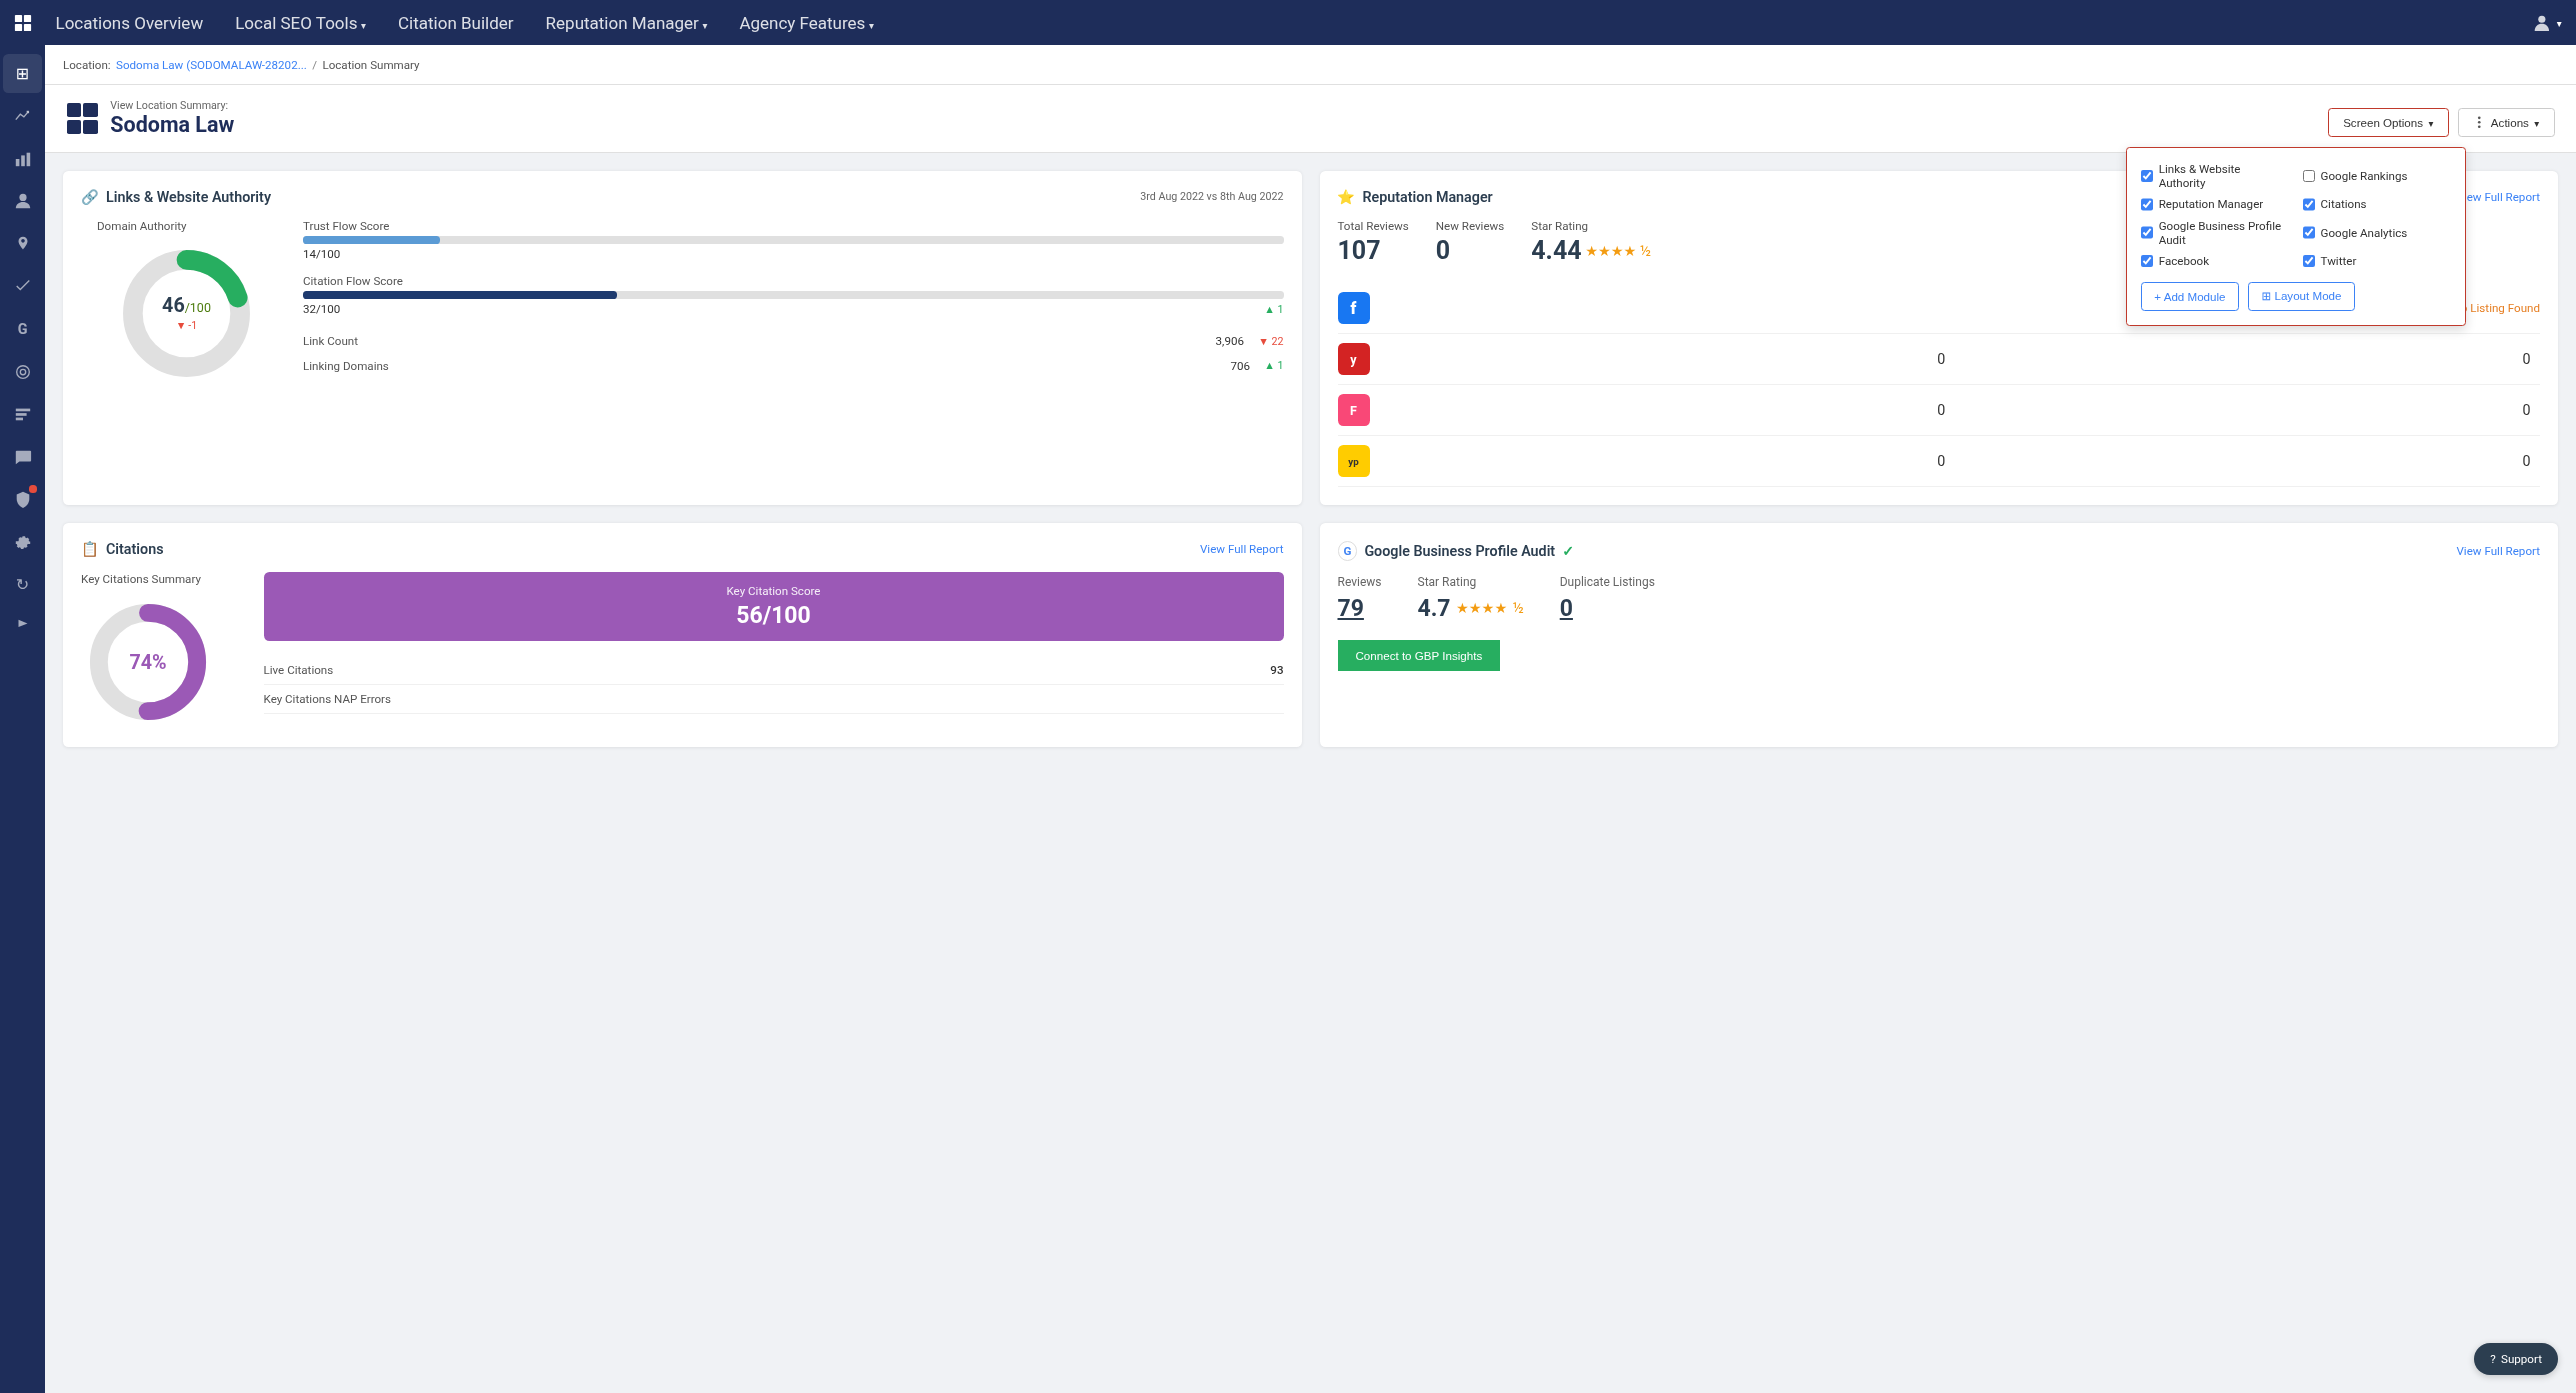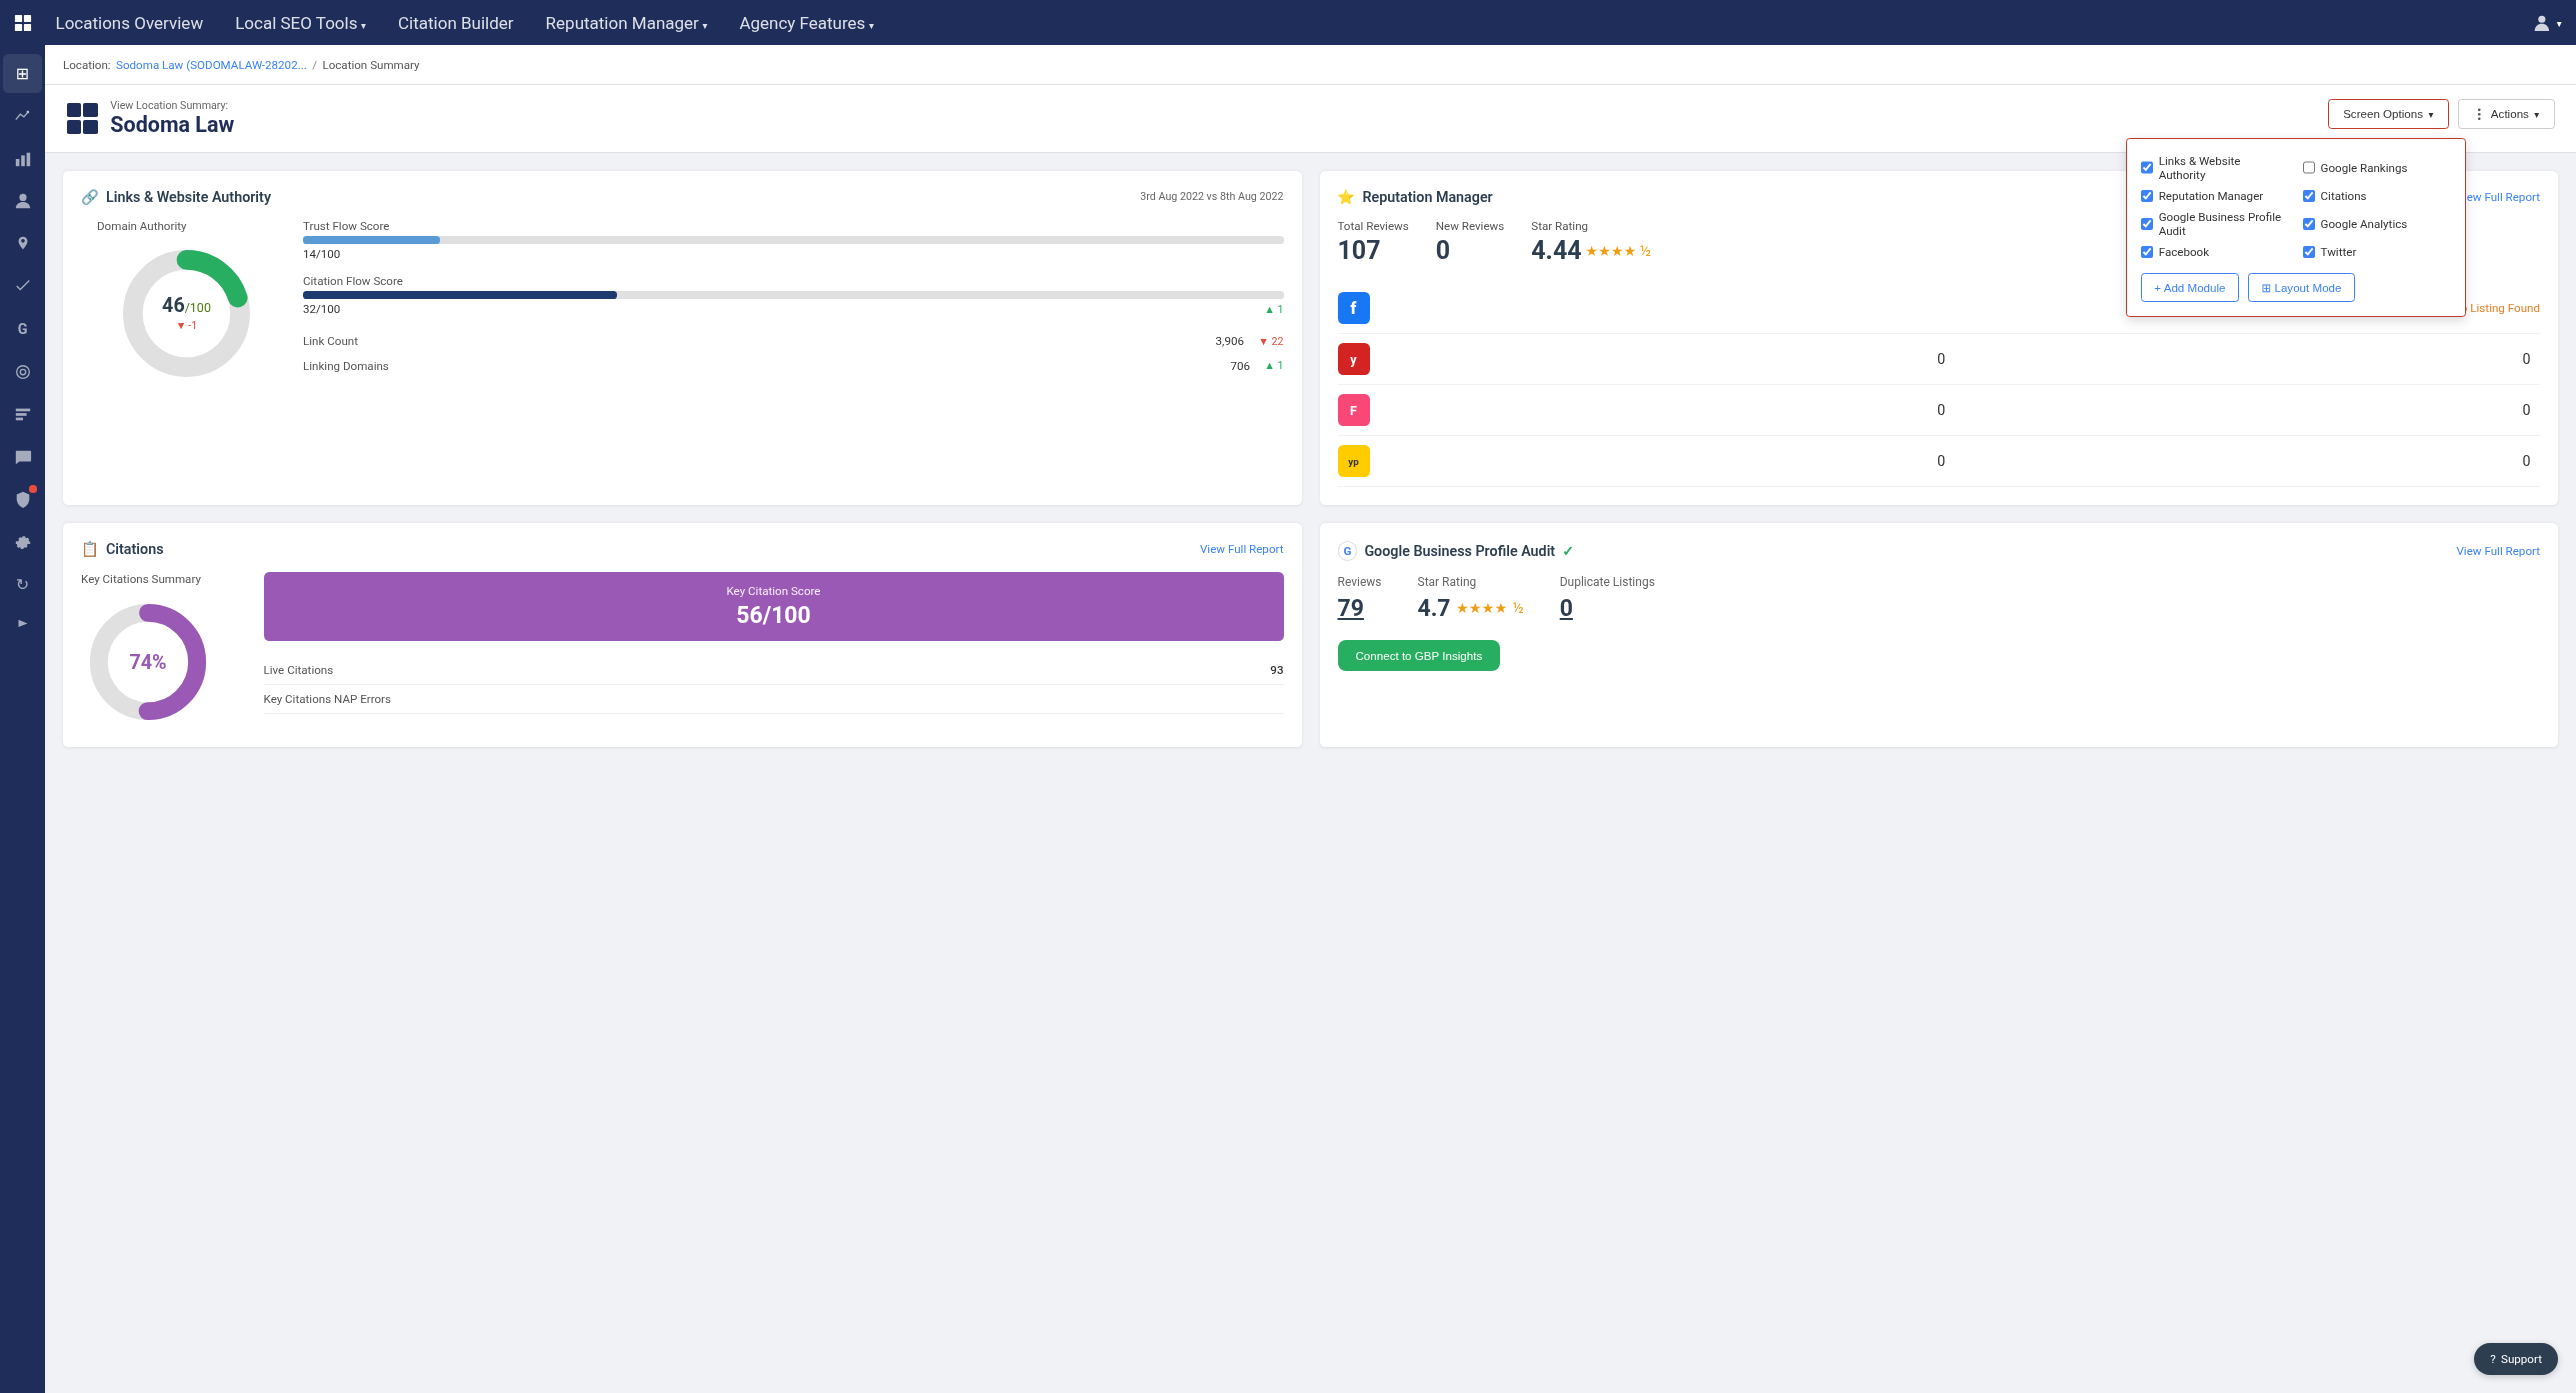--- a/index.html
+++ b/index.html
@@ -104,21 +104,21 @@
     .breadcrumb-bar .label { color: #555; }
     .breadcrumb-bar .link { color: #3b82f6; cursor: pointer; }
     .breadcrumb-bar .sep { color: #888; }
     .breadcrumb-bar .current { color: #555; }
 
     
     .page-header {
       background: white;
       padding: 14.3px 21.5px;
       display: flex;
-      align-items: flex-start;
+      align-items: flex-end;
       justify-content: space-between;
       border-bottom: 0.9px solid #e0e0e0;
       gap: 37px;
     }
     .page-header-left {
       display: flex;
       align-items: center;
       gap: 12.5px;
     }
     .location-icon-blocks {
@@ -394,21 +394,21 @@
     .gbp-metric-label { font-size: 12px; color: #666; margin-bottom: 5.4px; }
     .gbp-metric-value { font-size: 23px; font-weight: 700; color: #2c3e50; text-decoration: underline; }
     .gbp-star-row { display: flex; align-items: center; gap: 5.4px; }
     .gbp-star-val { font-size: 23px; font-weight: 700; color: #2c3e50; }
 
     .btn-connect-gbp {
       background: #27ae60;
       color: white;
       border: none;
       padding: 9px 18px;
-      border-radius: 8px;
+      border-radius: 0;
       cursor: pointer;
       font-size: 11.6px;
       margin-top: 18px;
     }
 
     
     .support-btn {
       position: fixed;
       bottom: 18px;
       right: 18px;

